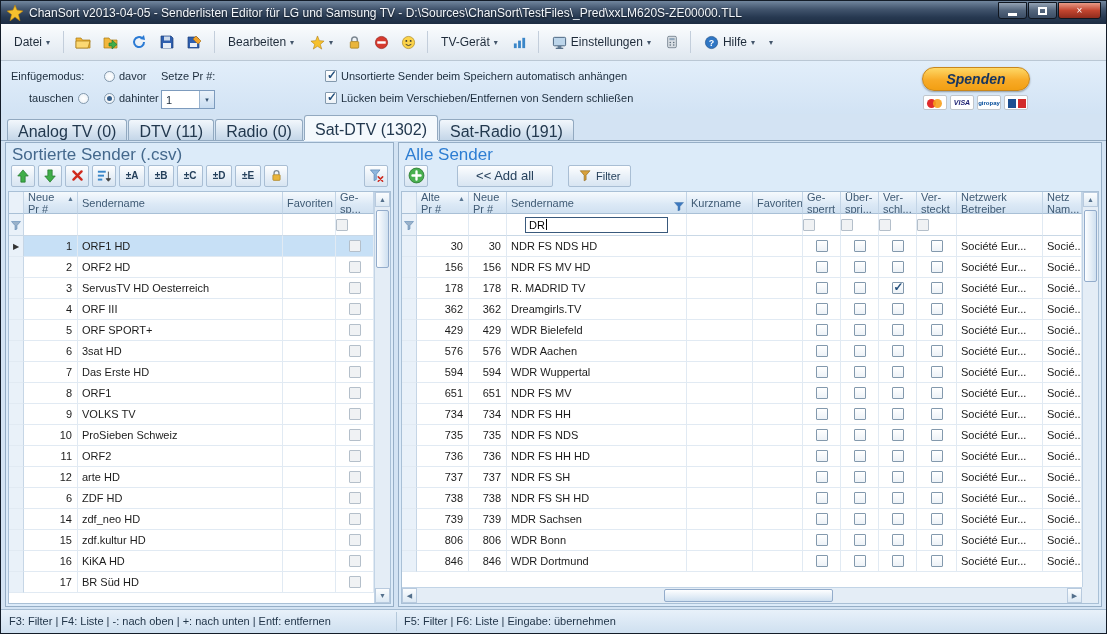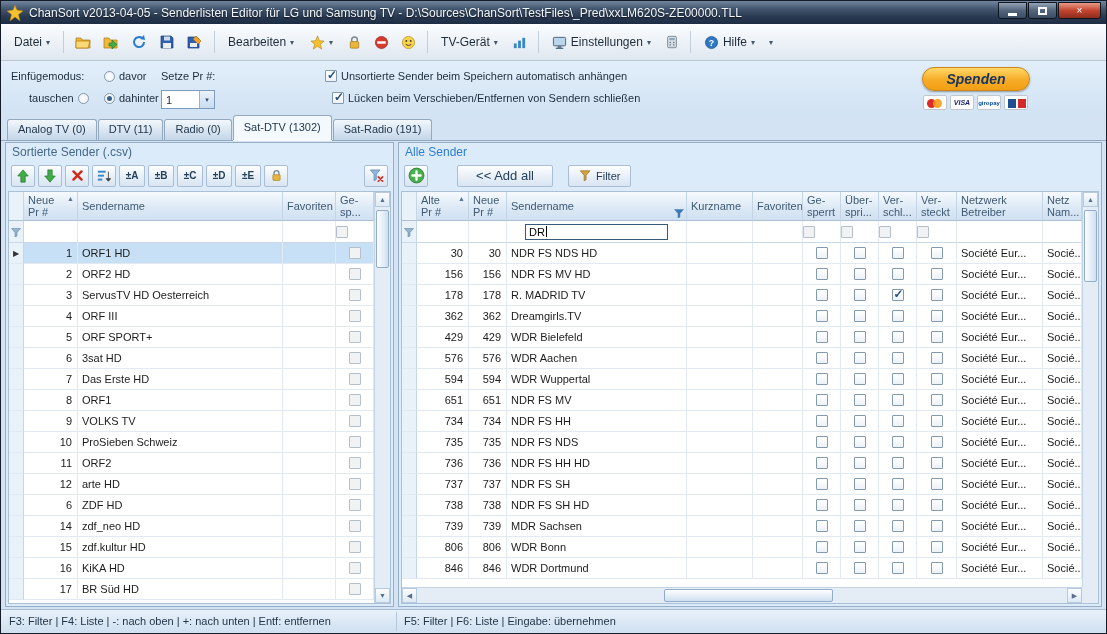--- a/index.html
+++ b/index.html
@@ -60,33 +60,33 @@
   .card .c1 { position:absolute; left:3px; top:3px; width:9px; height:9px; border-radius:50%; background:#e02a2a; }
   .card .c2 { position:absolute; left:9px; top:3px; width:9px; height:9px; border-radius:50%; background:#f79e1b; opacity:.9; }
   .card.visa { color:#1a1f71; font-size:7px; font-weight:bold; font-style:italic; }
   .card.giropay { color:#004a99; font-size:6px; font-weight:bold; }
   .card.bank .b1 { position:absolute; left:3px; top:3px; width:8px; height:9px; background:#1d4f91; }
   .card.bank .b2 { position:absolute; left:13px; top:3px; width:8px; height:9px; background:#d22a2a; }
 
   
   .tabbar { position:absolute; top:113px; left:0; right:0; height:27px; padding-left:6px;
     display:flex; align-items:flex-end; border-bottom:1px solid #92a9c0; background:#d3e3f3; }
-  .tab { height:21px; padding:3px 10px 0 10px; margin-right:1px; font-size:11px; color:#22384e;
+  .tab { height:21px; padding:3px 10px 0 10px; margin-right:1px; font-size:16px; color:#22384e;
     border:1px solid #92a9c0; border-bottom:none; border-radius:3px 3px 0 0;
     background:linear-gradient(#f2f7fc,#d6e3f0 60%,#c4d6e8); }
   .tab.active { height:25px; padding-top:5px; background:#f4f9fd; position:relative;
     box-shadow:0 1px 0 #f4f9fd; font-weight:normal; }
 
   
   .main { position:absolute; top:140px; left:0; right:0; bottom:24px; background:#d3e3f3; }
   .panel { position:absolute; top:1px; bottom:2px; border:1px solid #96aec6; background:#dcebf9; }
   .panel.left { left:4px; width:389px; }
   .panel.right { left:397px; right:4px; }
   .pcaption { position:absolute; top:0; left:0; right:0; height:17px; padding:2px 6px;
-    font-size:12px; }
+    font-size:17px; }
   .pcaption.l { color:#44688c; }
   .pcaption.r { color:#2d7dd2; }
   .ptoolbar { position:absolute; top:17px; left:0; right:0; height:31px;
     display:flex; align-items:center; gap:3px; padding:0 5px; }
   .pbtn { height:22px; min-width:24px; border:1px solid #a9bed4; border-radius:2px;
     background:linear-gradient(#fdfeff,#e7eff7 55%,#d8e5f2);
     display:inline-flex; align-items:center; justify-content:center; font-size:10px; color:#26415c; }
   .pbtn.pm { width:26px; font-weight:bold; }
   .pbtn.wide { padding:0 14px; font-size:13px; }
   .pbtn.filterbtn { padding:0 10px; gap:4px; font-size:11px; }
@@ -95,21 +95,21 @@
   
   .gridwrap { position:absolute; top:48px; left:2px; right:2px; bottom:2px;
     background:#fff; border:1px solid #a9c0d6; overflow:hidden; }
   .gridcols { position:absolute; top:0; left:0; right:16px; bottom:0; overflow:hidden; }
   .panel.right .gridcols { bottom:16px; }
   .grow { display:grid; }
   .lgrid .grow { grid-template-columns:15px 54px 1fr 53px 38px; }
   .rgrid .grow { grid-template-columns:15px 52px 38px 180px 66px 50px 38px 38px 38px 40px 86px 1fr; }
   .gcell { display:flex; align-items:center; overflow:hidden; white-space:nowrap;
     border-right:1px solid #e1eaf3; border-bottom:1px solid #e1eaf3; font-size:11px; color:#1c1c1c; }
-  .ghead { height:29px; background:linear-gradient(#f6fafd,#dcE9f6 55%,#cfe0f0);
+  .ghead { height:22px; background:linear-gradient(#f6fafd,#dcE9f6 55%,#cfe0f0);
     background:linear-gradient(#f6fafd,#dce9f6 55%,#cfe0f0); }
   .ghead .gcell { border-right:1px solid #c2d4e6; border-bottom:1px solid #a9c0d6;
     color:#3f5a74; position:relative; padding:0 4px; }
   .hlabel { white-space:pre-line; line-height:12px; font-size:11px; }
   .sortglyph { position:absolute; right:3px; top:3px; font-size:7px; color:#5a7794; }
   .hfunnel { position:absolute; right:2px; bottom:2px; line-height:0; }
   .gfilter { height:22px; }
   .gfilter .gcell { border-bottom:1px solid #c9d8e6; }
   .ind { background:#e9f1f9; border-right:1px solid #c6d6e6 !important;
     justify-content:center; font-size:8px; color:#333; }
@@ -339,21 +339,21 @@
     <div class="opt-abs" style="left:160px; top:29px;">
       <div class="combo">
         <span class="combo-val">1</span>
         <span class="combo-btn">▾</span>
       </div>
     </div>
     <div class="opt-abs" style="left:324px; top:9px;">
       <span class="cb checked"></span>
       <span>Unsortierte Sender beim Speichern automatisch anhängen</span>
     </div>
-    <div class="opt-abs" style="left:324px; top:31px;margin-left:7px;">
+    <div class="opt-abs" style="left:324px; top:31px;">
       <span class="cb checked"></span>
       <span>Lücken beim Verschieben/Entfernen von Sendern schließen</span>
     </div>
     <button class="spenden">Spenden</button>
     <div class="paycards">
       <span class="card">
           <i class="c1"></i>
           <i class="c2"></i>
         </span>
       <span class="card visa">VISA</span>

